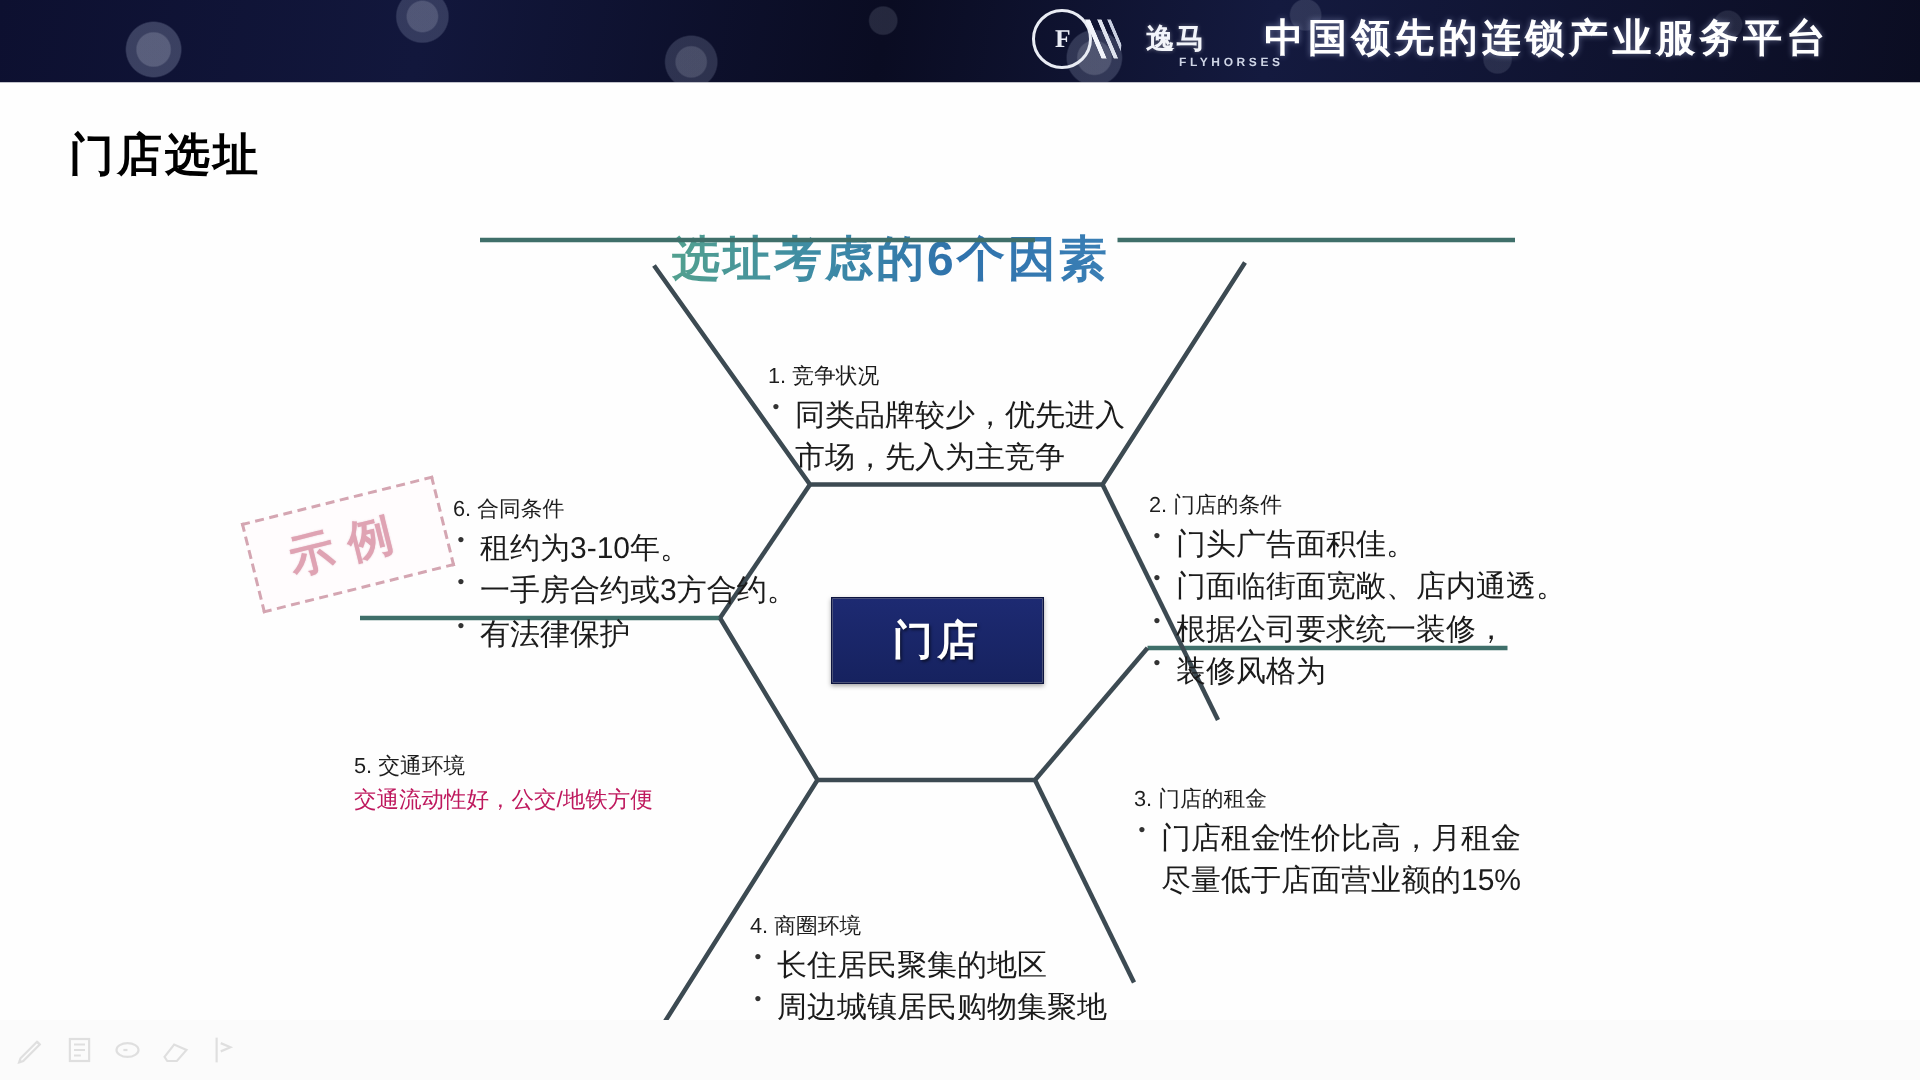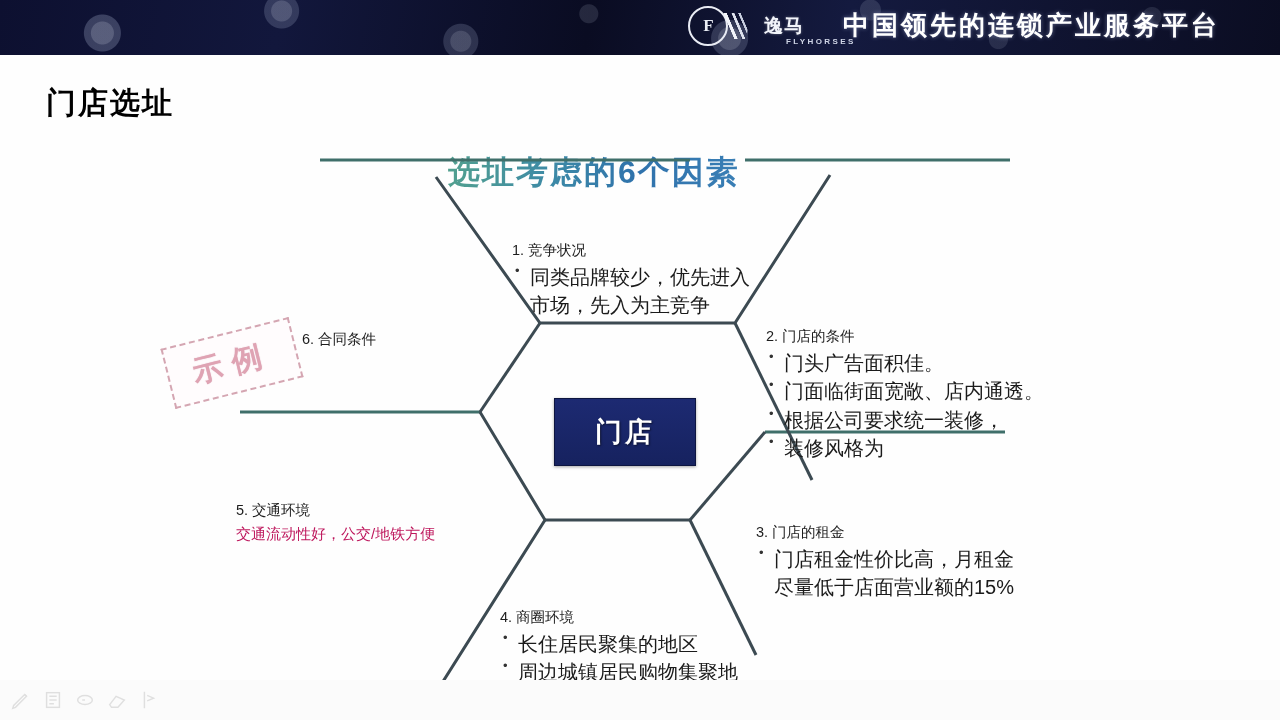--- a/index.html
+++ b/index.html
@@ -92,21 +92,21 @@
     -webkit-text-fill-color: transparent;
     white-space: nowrap;
   }
 
   
   .bones { position: absolute; left: 0; top: 0; width: 1280px; height: 625px; }
 
   
   .center-node {
     position: absolute; left: 554px; top: 343px;
-    width: 142px; height: 68px;
+    width: 142px; height: 58px;
     background: linear-gradient(180deg,#1d2a72 0%, #16225f 100%);
     border: 1px solid #0d1540;
     display: flex; align-items: center; justify-content: center;
     box-shadow: 0 1px 3px rgba(0,0,0,.35);
   }
   .center-node span {
     color: #ffffff; font-size: 27px; font-weight: bold; letter-spacing: 3px;
     text-shadow: 1px 1px 2px rgba(0,0,0,.55);
   }
 
@@ -252,20 +252,25 @@
       </ul>
     </div>
 
     <div class="branch b5">
       <div class="head">5. 交通环境</div>
       <div class="plain">交通流动性好，公交/地铁方便</div>
     </div>
 
     <div class="branch b6">
       <div class="head">6. 合同条件</div>
+      <ul>
+        <li>租约为3-10年。</li>
+        <li>一手房合约或3方合约。</li>
+        <li>有法律保护</li>
+      </ul>
     </div>
 
     <div class="stamp">
       <span>示例</span>
     </div>
   </div>
 
   <div class="toolbar">
     <div class="tool">
       <svg viewBox="0 0 24 24" fill="none" stroke="#555" stroke-width="1.6">

